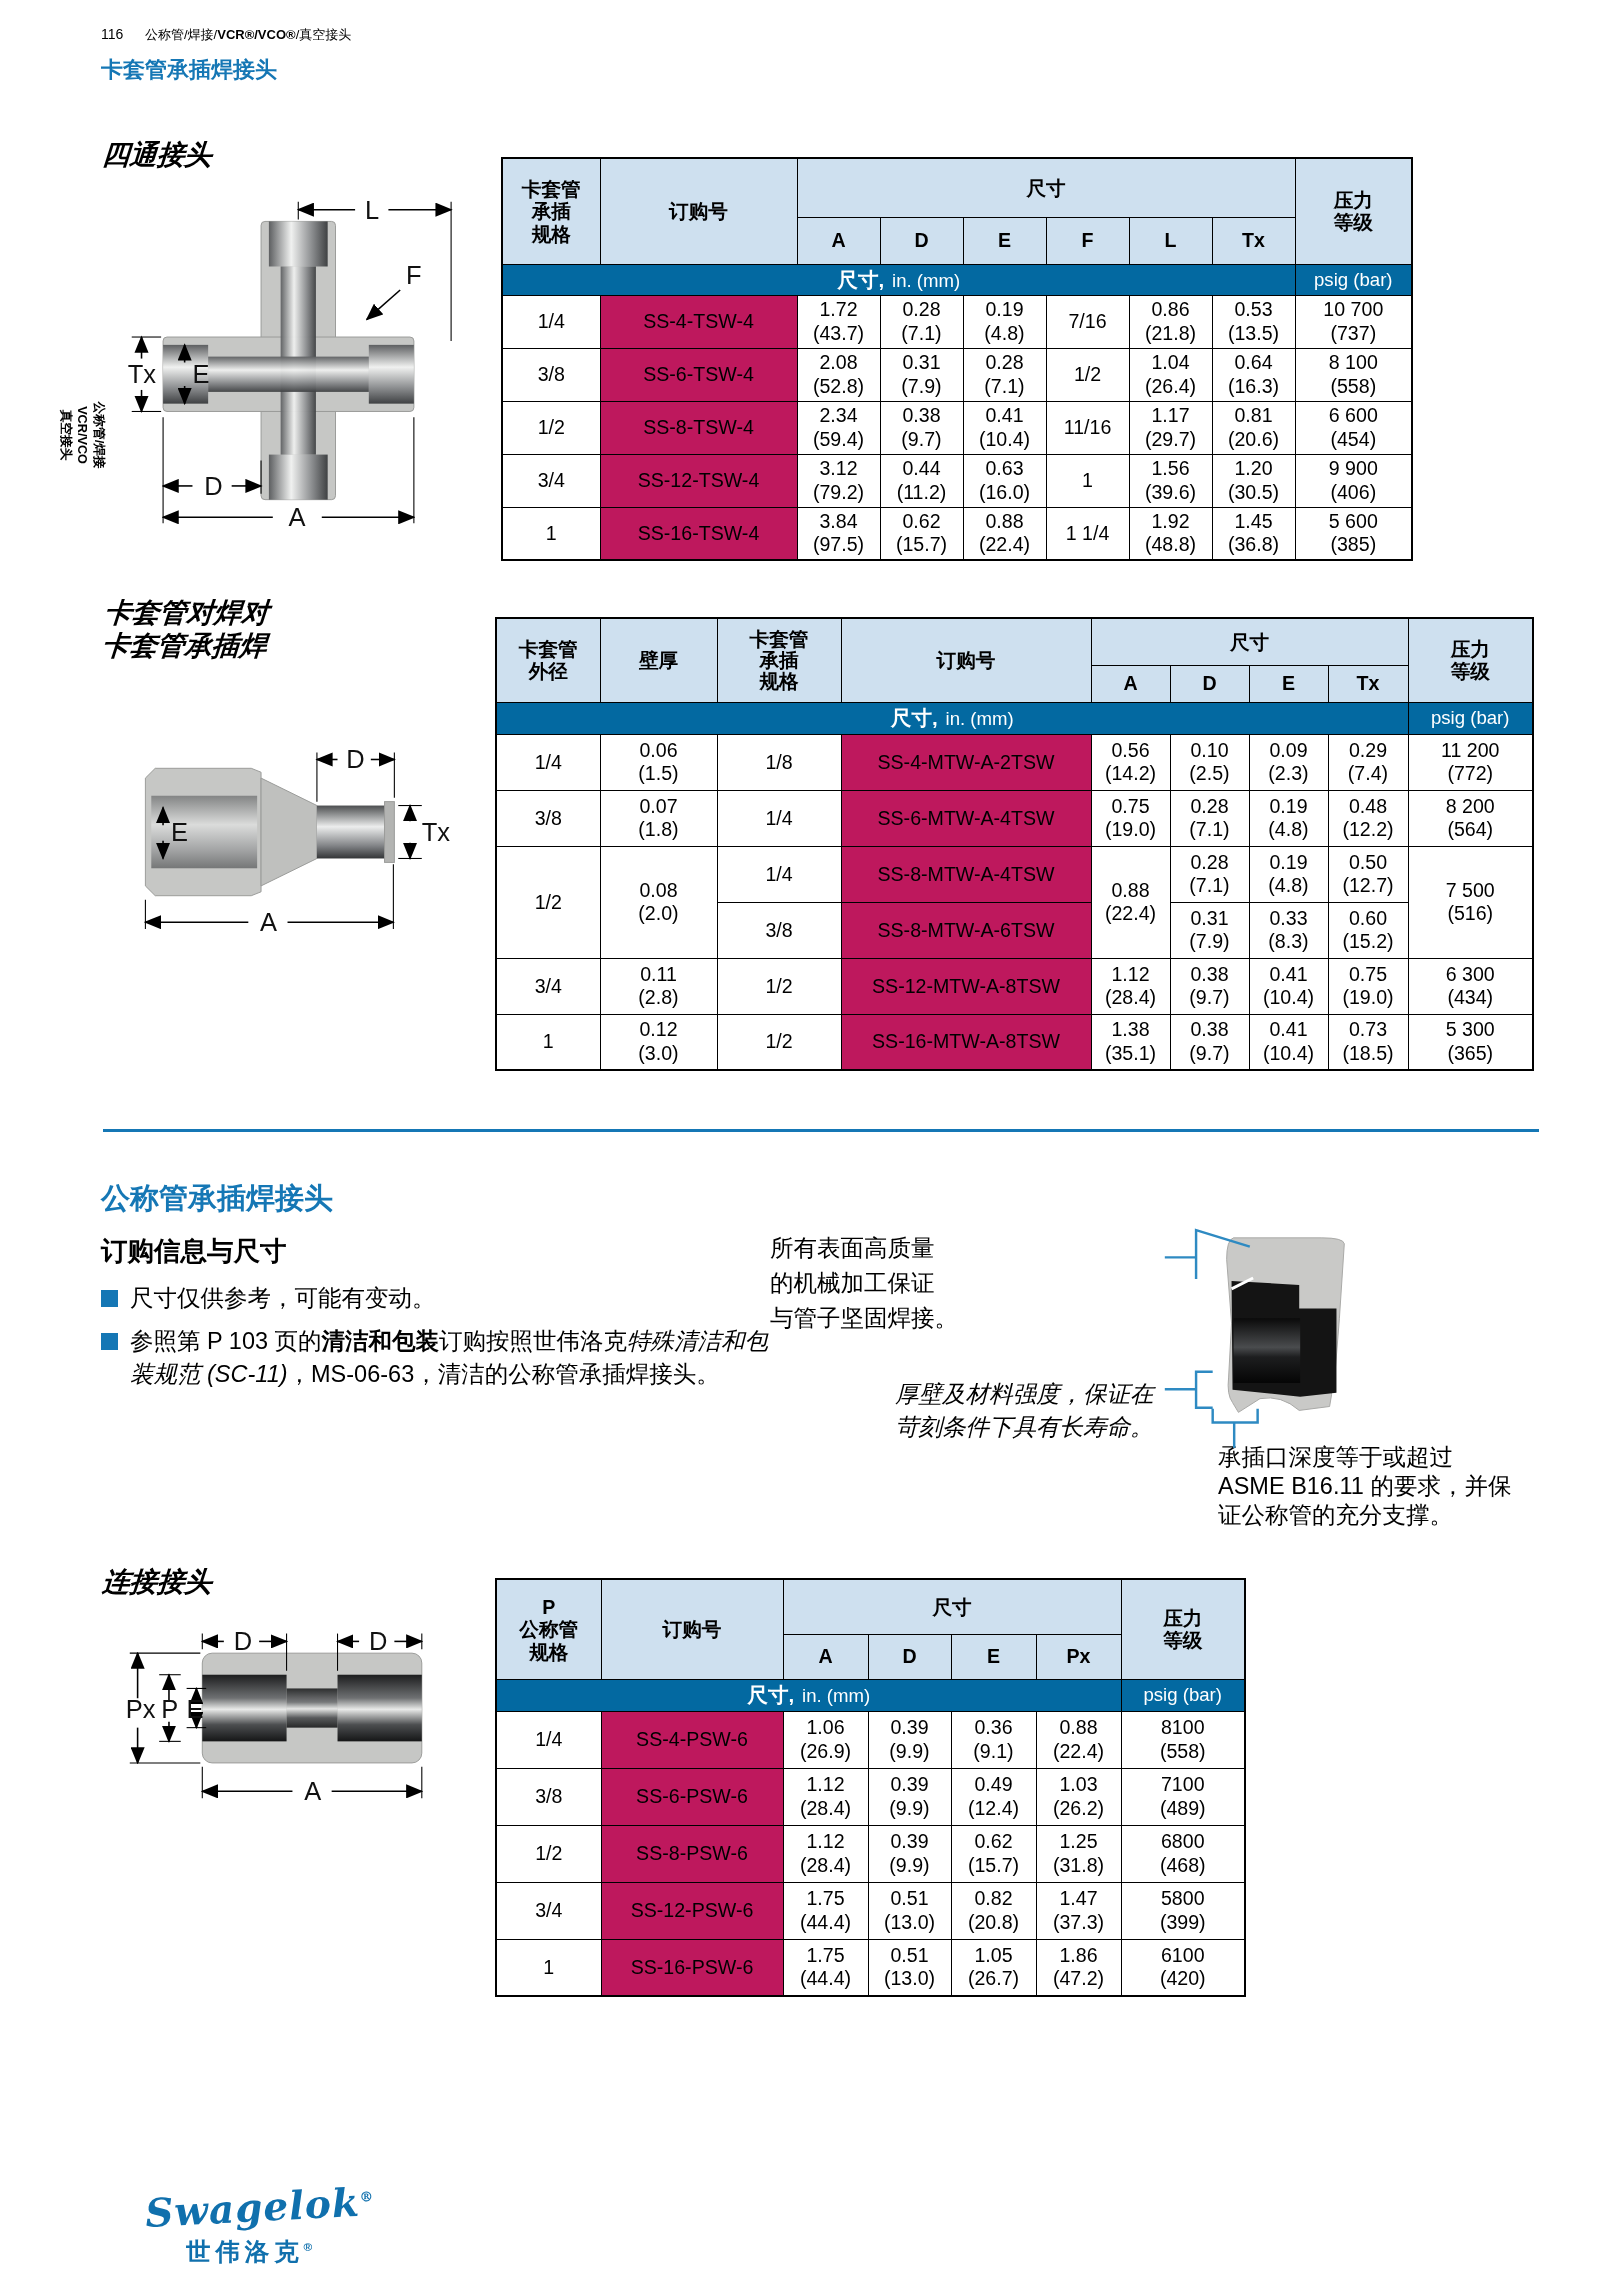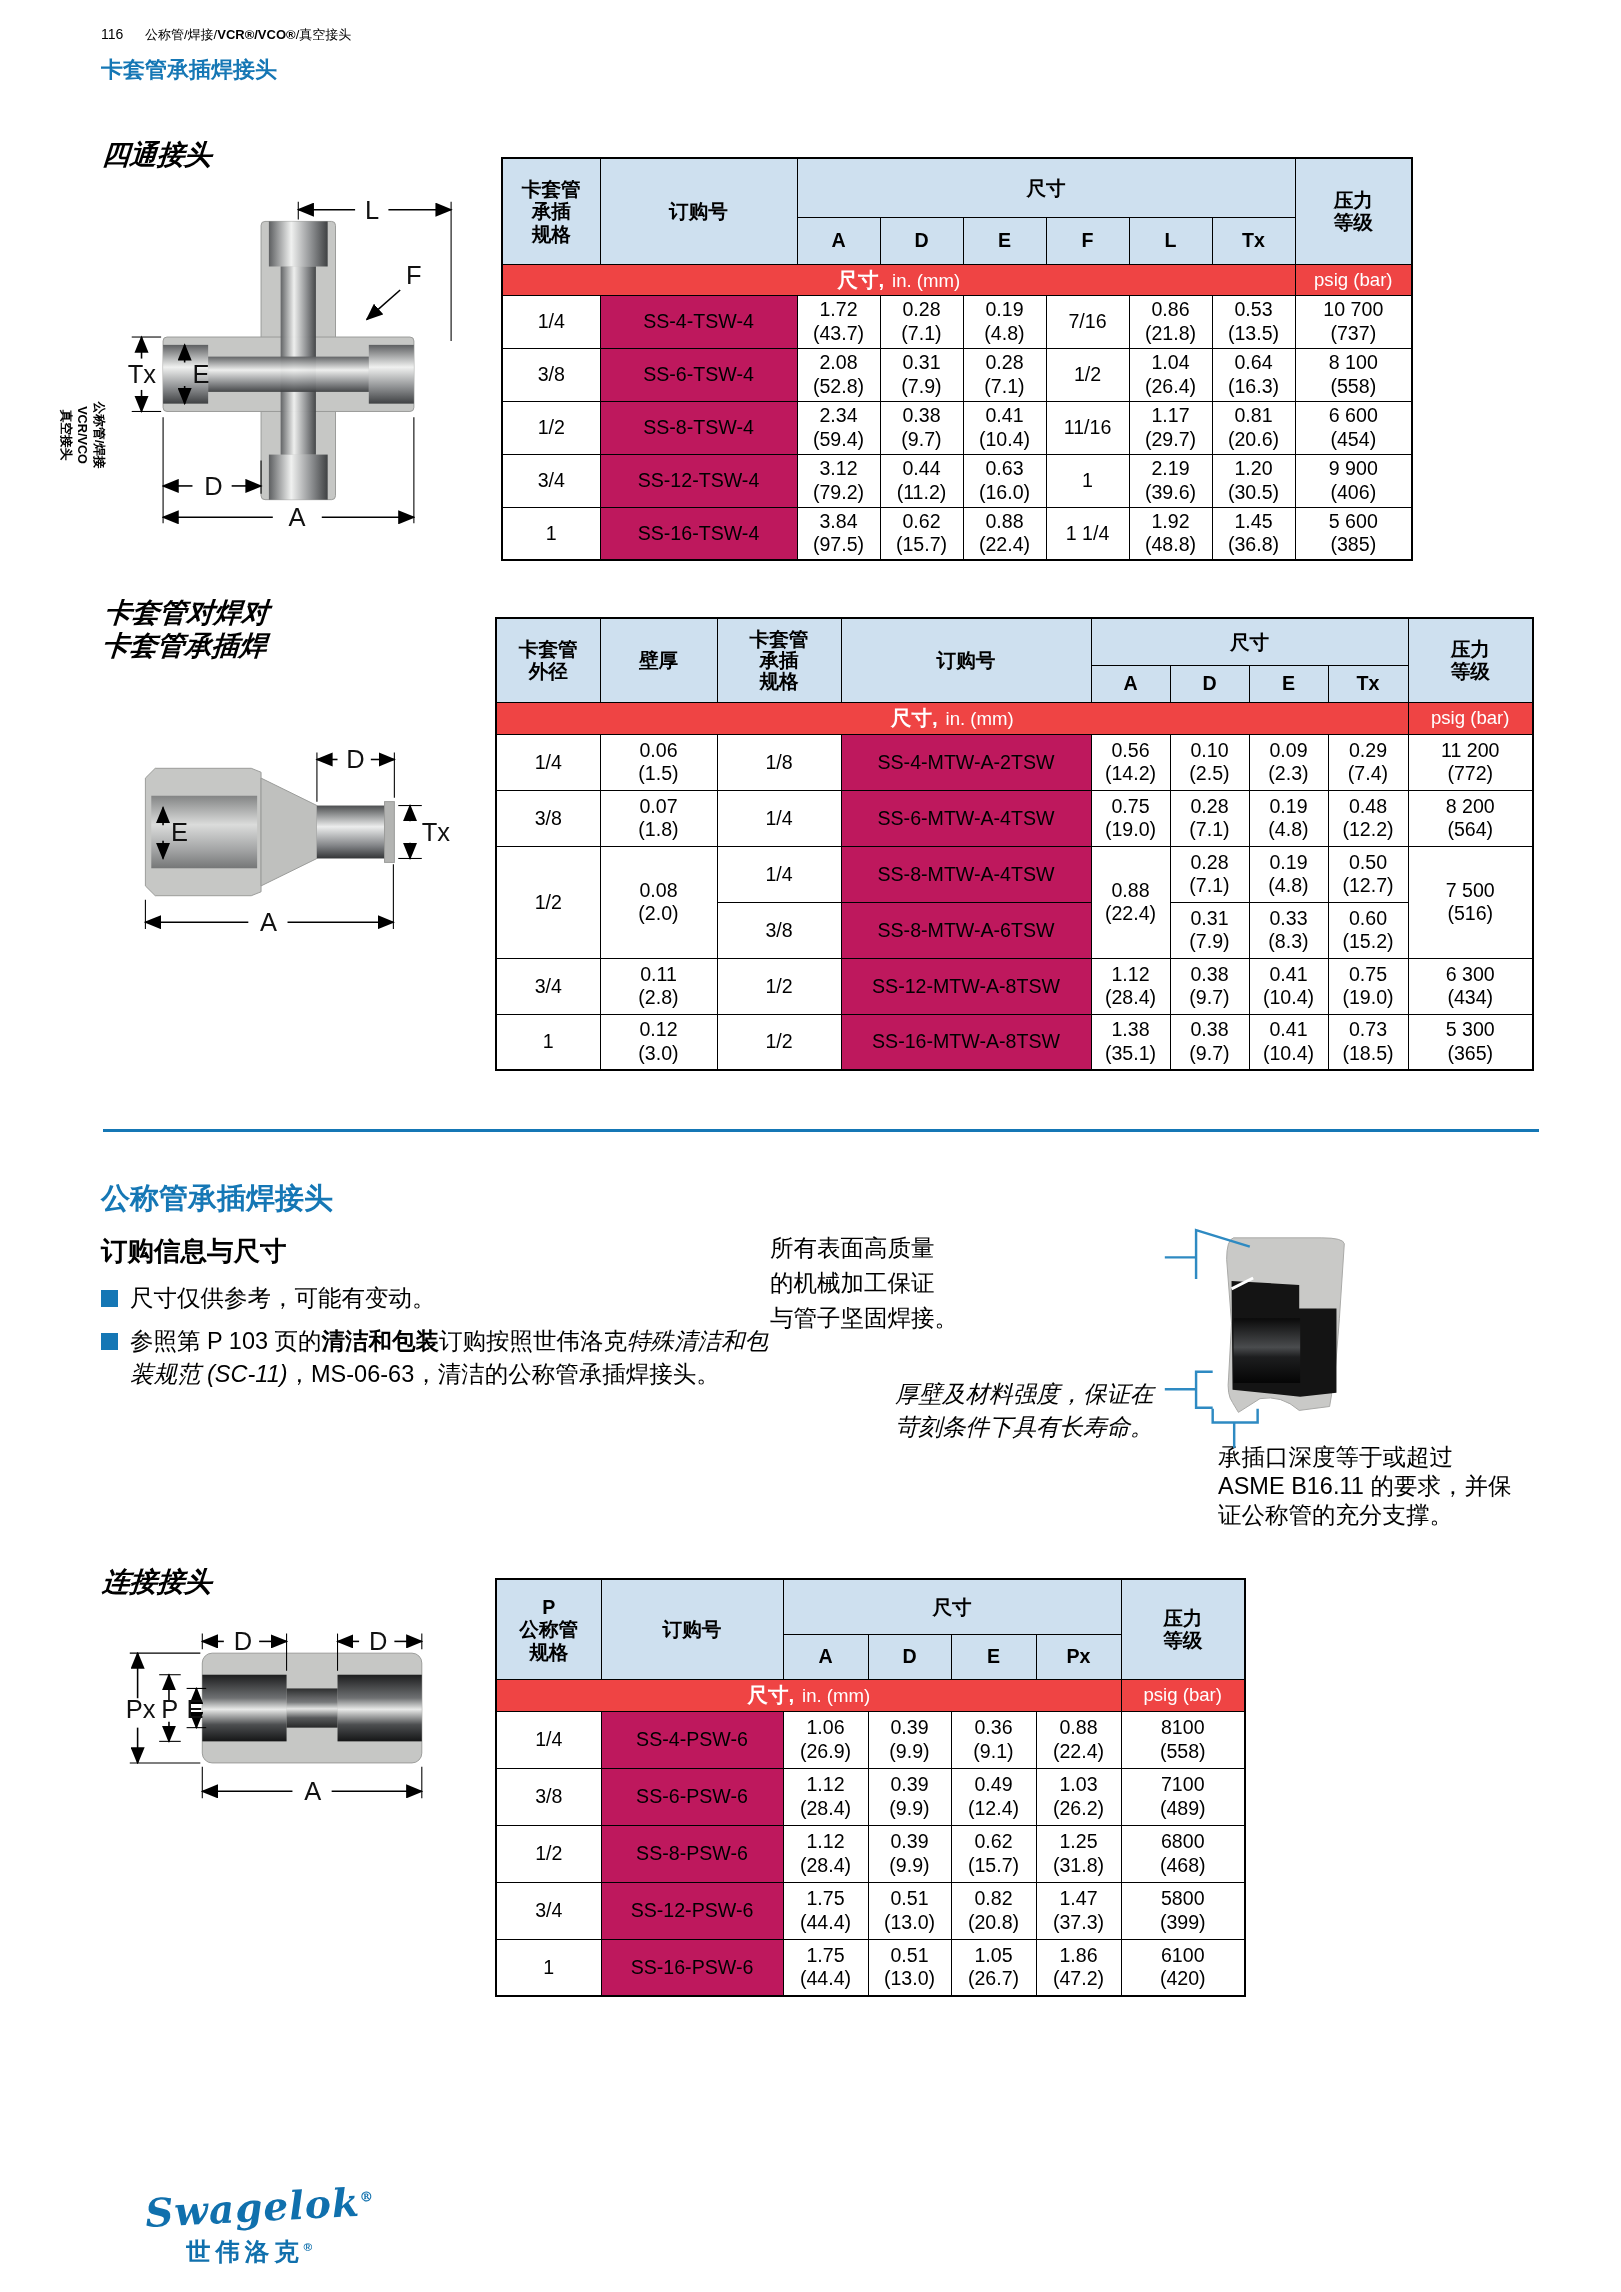--- a/index.html
+++ b/index.html
@@ -23,21 +23,21 @@
   .bullet-sq{width:16.7px;height:16.7px;background:#1577b5;}
   .btext{font-size:23.5px;line-height:33px;}
   .callout{font-size:23.5px;}
   .c1{left:770px;top:1231px;width:392px;text-align:left;line-height:35px;}
   .c2{left:895px;top:1378px;line-height:33px;font-style:italic;}
   .c3{left:1218px;top:1443px;line-height:29px;}
   
   table.tbl{position:absolute;border-collapse:collapse;table-layout:fixed;border:2px solid #000;background:#fff;}
   table.tbl th,table.tbl td{border:1px solid #000;text-align:center;vertical-align:middle;padding:0;font-size:19.6px;}
   table.tbl th{background:#cee0ef;font-weight:bold;line-height:22.5px;}
-  tr.band td{background:#ef4444;color:#fff;font-weight:bold;font-size:20.6px;}
+  tr.band td{background:#0369a1;color:#fff;font-weight:bold;font-size:20.6px;}
   .band .en{font-weight:normal;margin-left:7.8px;font-size:18.6px;}
   td.order{background:#be185d;text-align:left;padding-left:12.7px;}
   td.num{line-height:23.5px;}
   td.press{text-align:right;padding-right:13.7px;line-height:23.5px;}
   
   svg text{font-family:"Liberation Sans","DejaVu Sans",sans-serif;font-size:26px;fill:#111;}
   .dim{stroke:#000;stroke-width:1.6;fill:none;}
   .tick{stroke:#000;stroke-width:1.1;fill:none;}
   .brk{stroke:#2e8ac2;stroke-width:2.5;fill:none;}
   
@@ -206,21 +206,21 @@
     <tr style="height:53px">
       <td>3/4</td>
           <td class="order">SS-12-TSW-4</td>
           <td class="num pre">3.12
 (79.2)</td>
           <td class="num pre">0.44
 (11.2)</td>
           <td class="num pre">0.63
 (16.0)</td>
           <td>1</td>
-          <td class="num pre">2.19
+          <td class="num pre">1.56
 (39.6)</td>
           <td class="num pre">1.20
 (30.5)</td>
           <td class="press pre">9 900
 (406)</td>
     </tr>
     <tr style="height:53px">
       <td>1</td>
           <td class="order">SS-16-TSW-4</td>
           <td class="num pre">3.84

